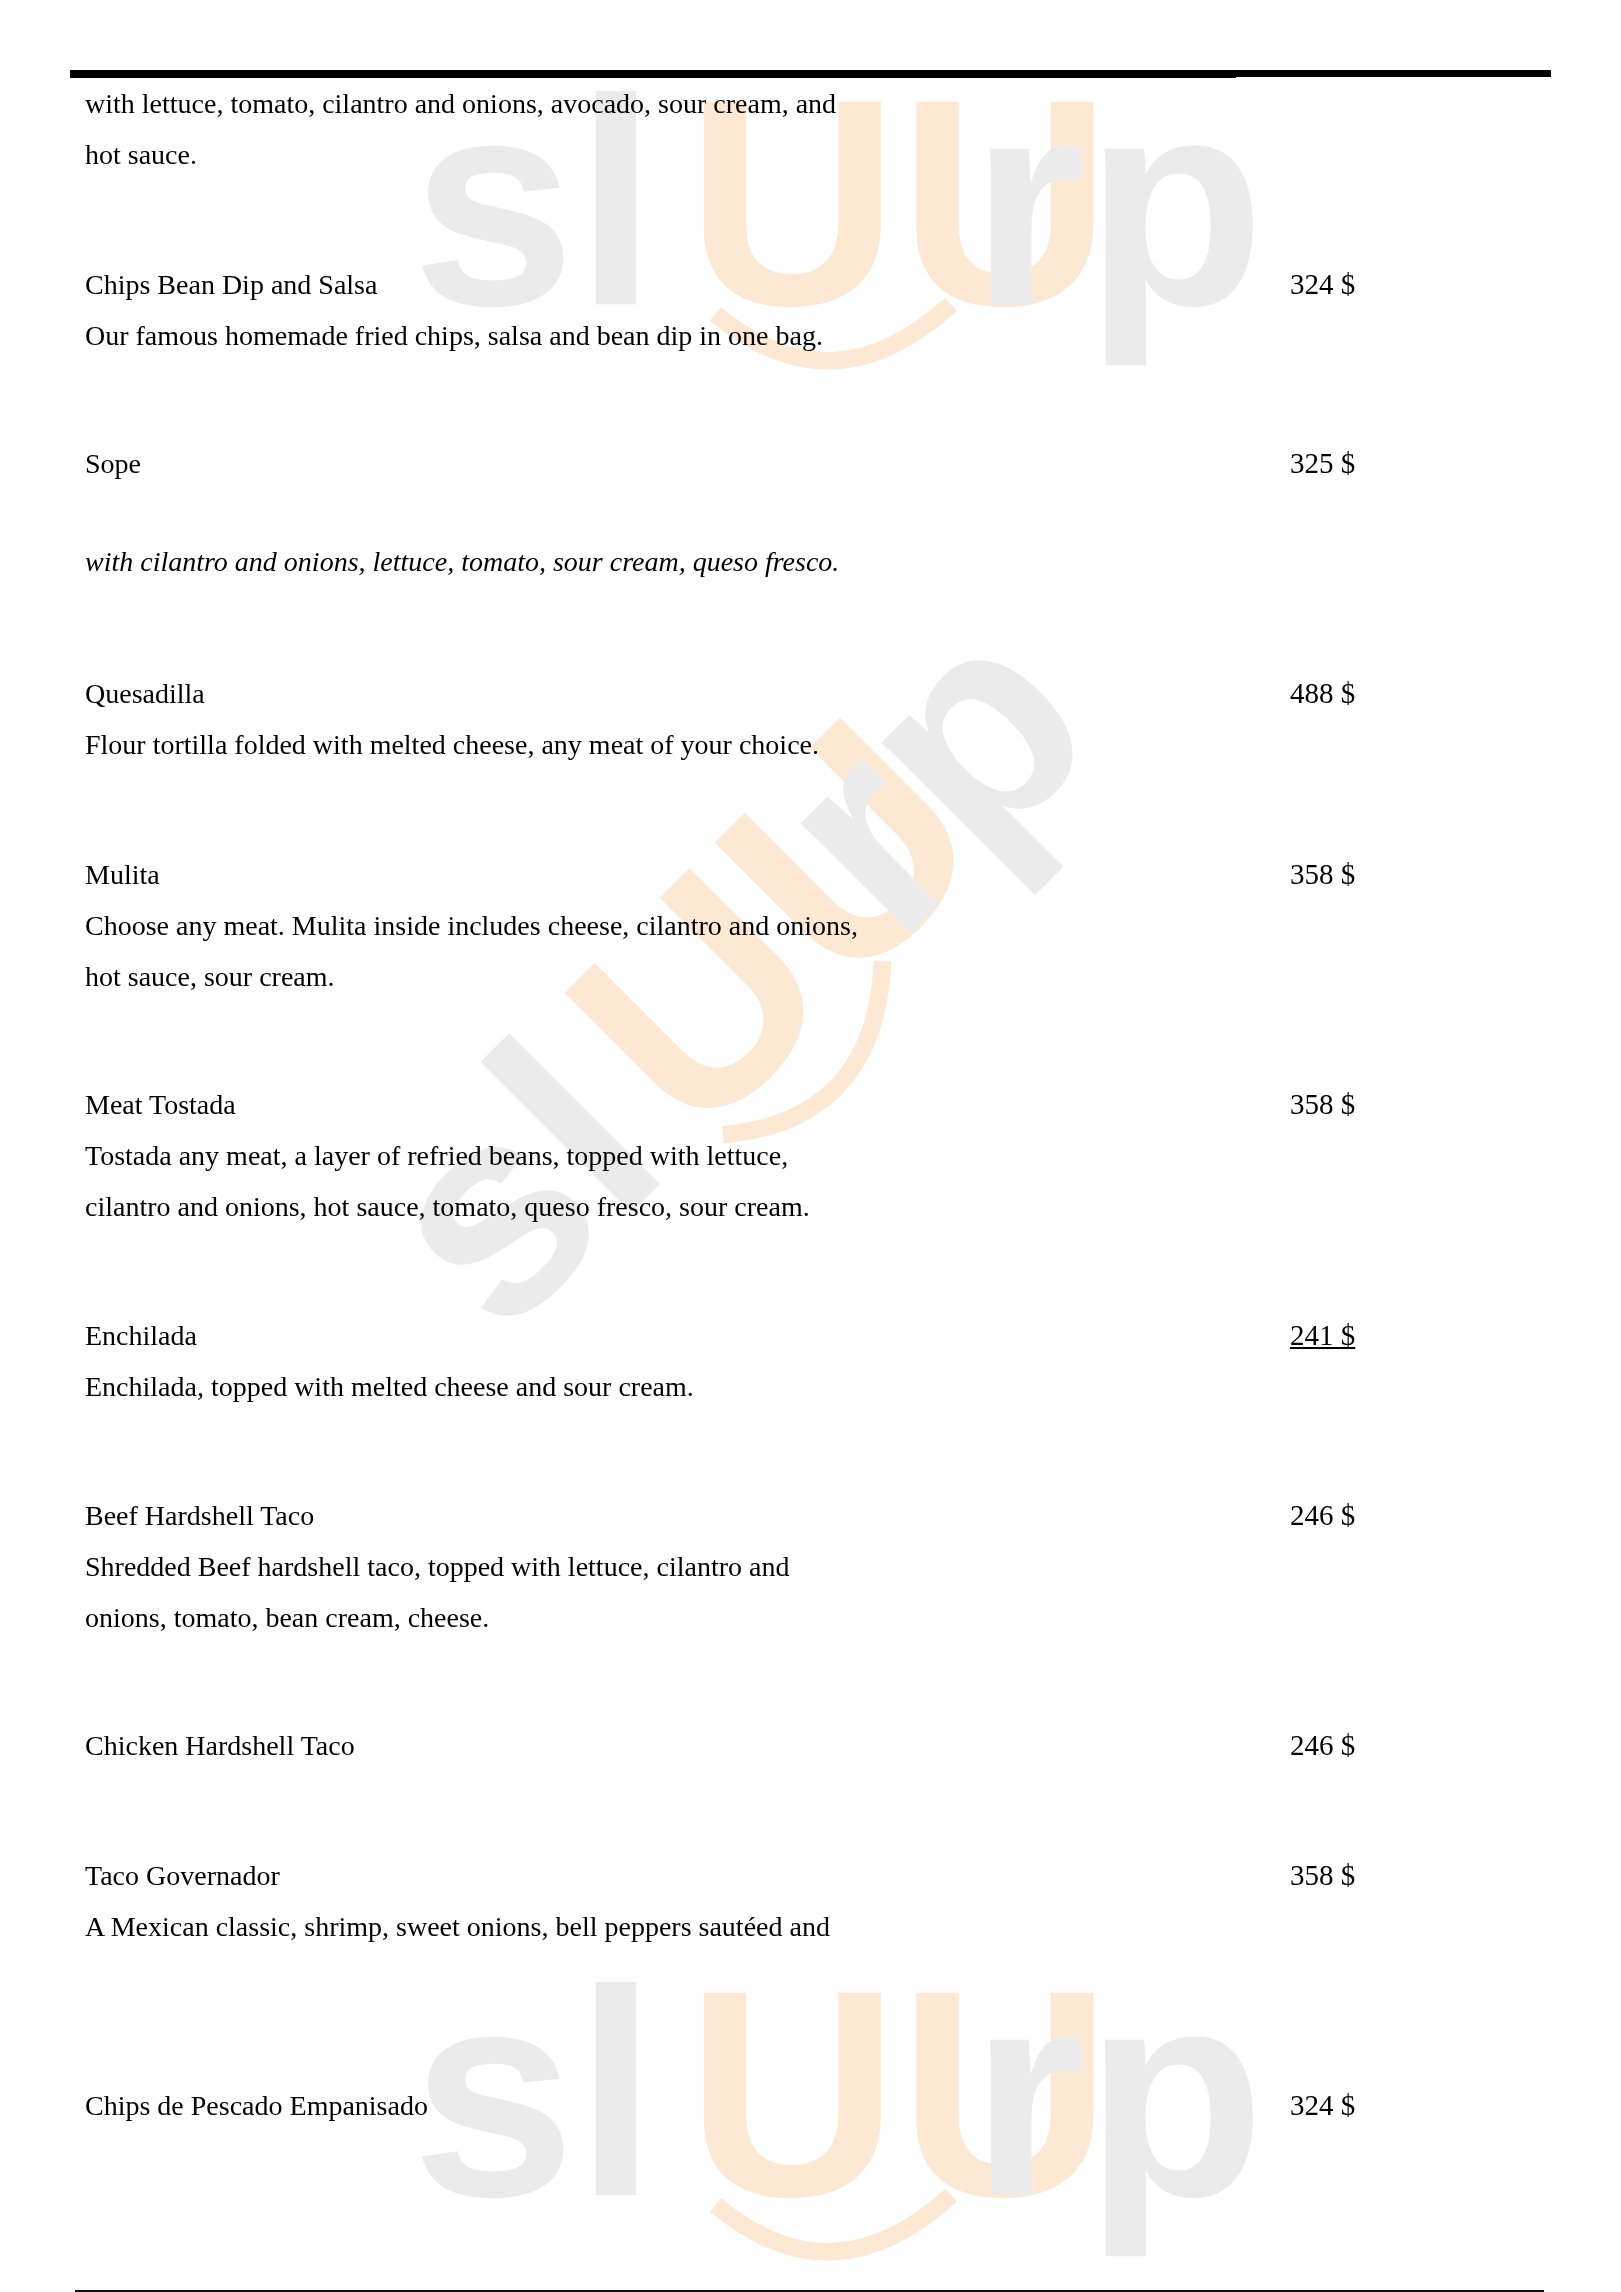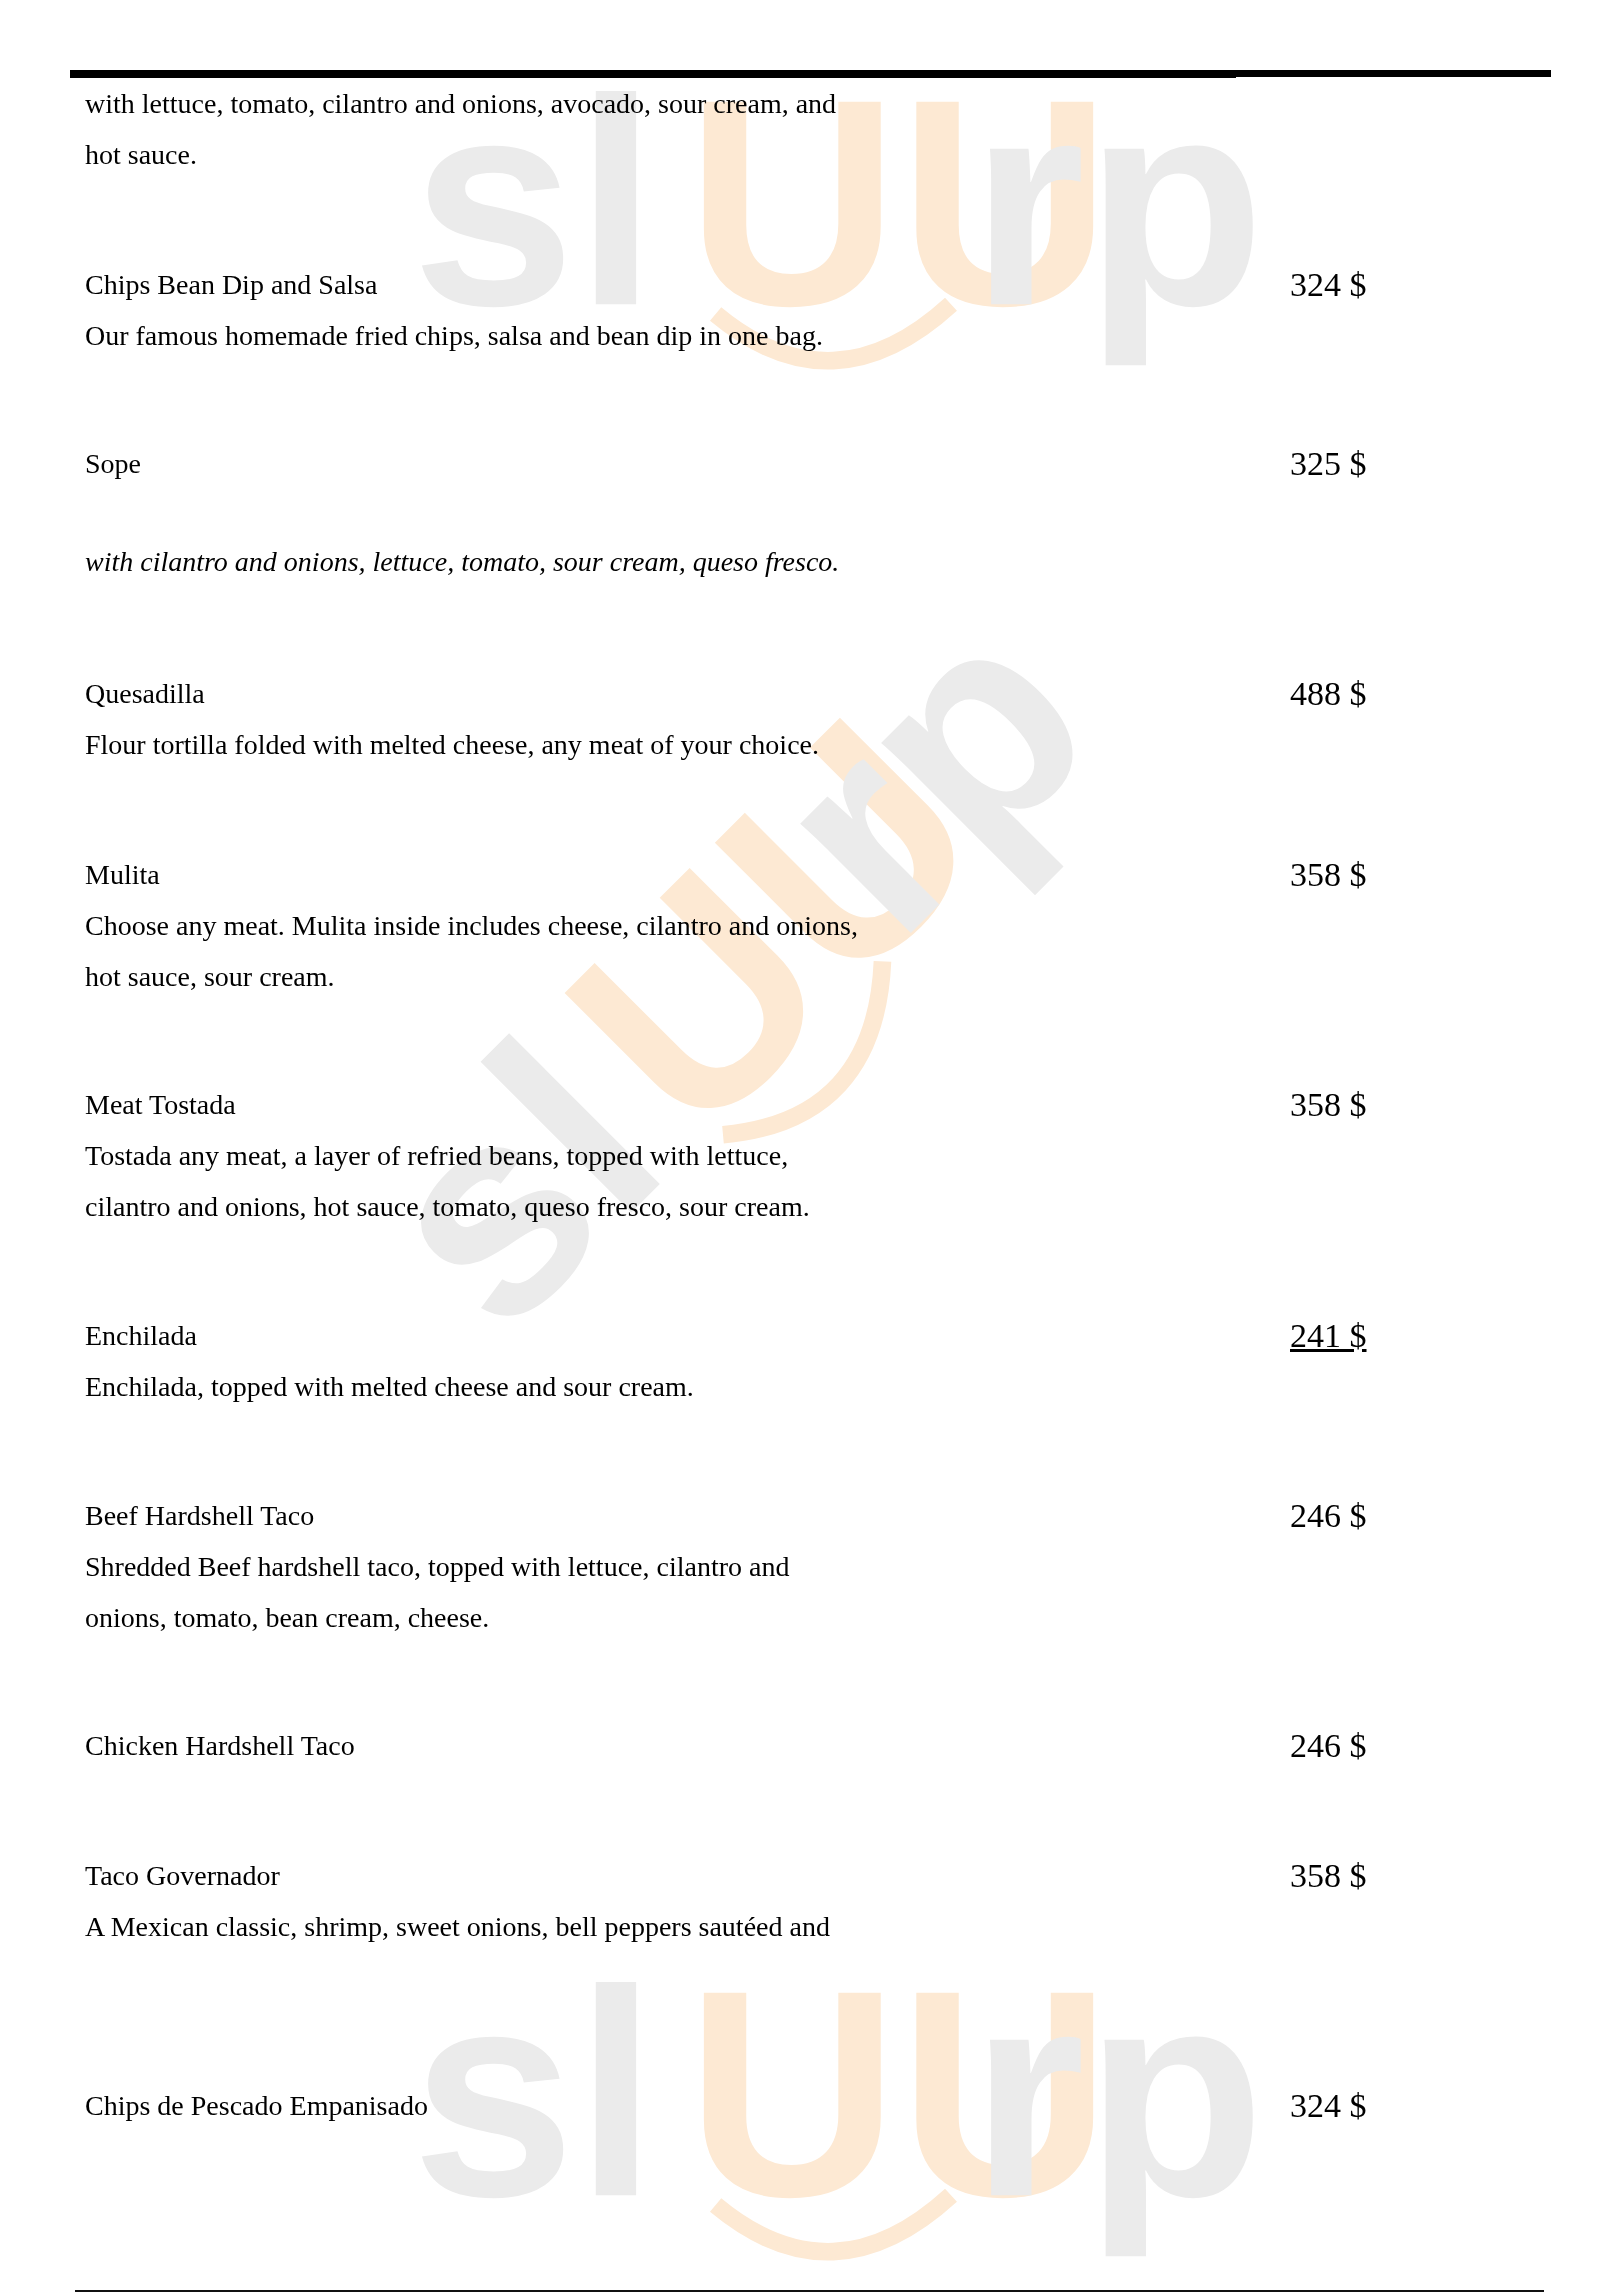--- a/index.html
+++ b/index.html
@@ -12,21 +12,21 @@
   .wm svg { display: block; }
 
   
   .rule-top-a { position: absolute; left: 70px; top: 70px; width: 1166px; height: 7.8px; background: #000; z-index: 2; }
   .rule-top-b { position: absolute; left: 1236px; top: 70px; width: 315px; height: 6.9px; background: #000; z-index: 2; }
   .rule-bottom { position: absolute; left: 75px; top: 2290px; width: 1469px; height: 2px; background: #111; z-index: 2; }
 
   
   .line { position: absolute; left: 85px; height: 51px; line-height: 51px; font-size: 28px;
           white-space: nowrap; z-index: 3; letter-spacing: 0; }
-  .price { position: absolute; left: 1290px; height: 51px; line-height: 51px; font-size: 34px;
+  .price { position: absolute; left: 1290px; height: 51px; line-height: 51px; font-size: 29px;
            white-space: nowrap; z-index: 3; }
 </style>
 </head>
 <body>
 
 <div class="page">
 
   <div class="wm" style="left:392px; top:59px;">
     <svg width="863" height="314" viewBox="0 0 880 320">
       <text x="20" y="250" font-family="Liberation Sans, sans-serif" font-weight="bold" font-size="300" fill="#ebebeb">sl</text>

